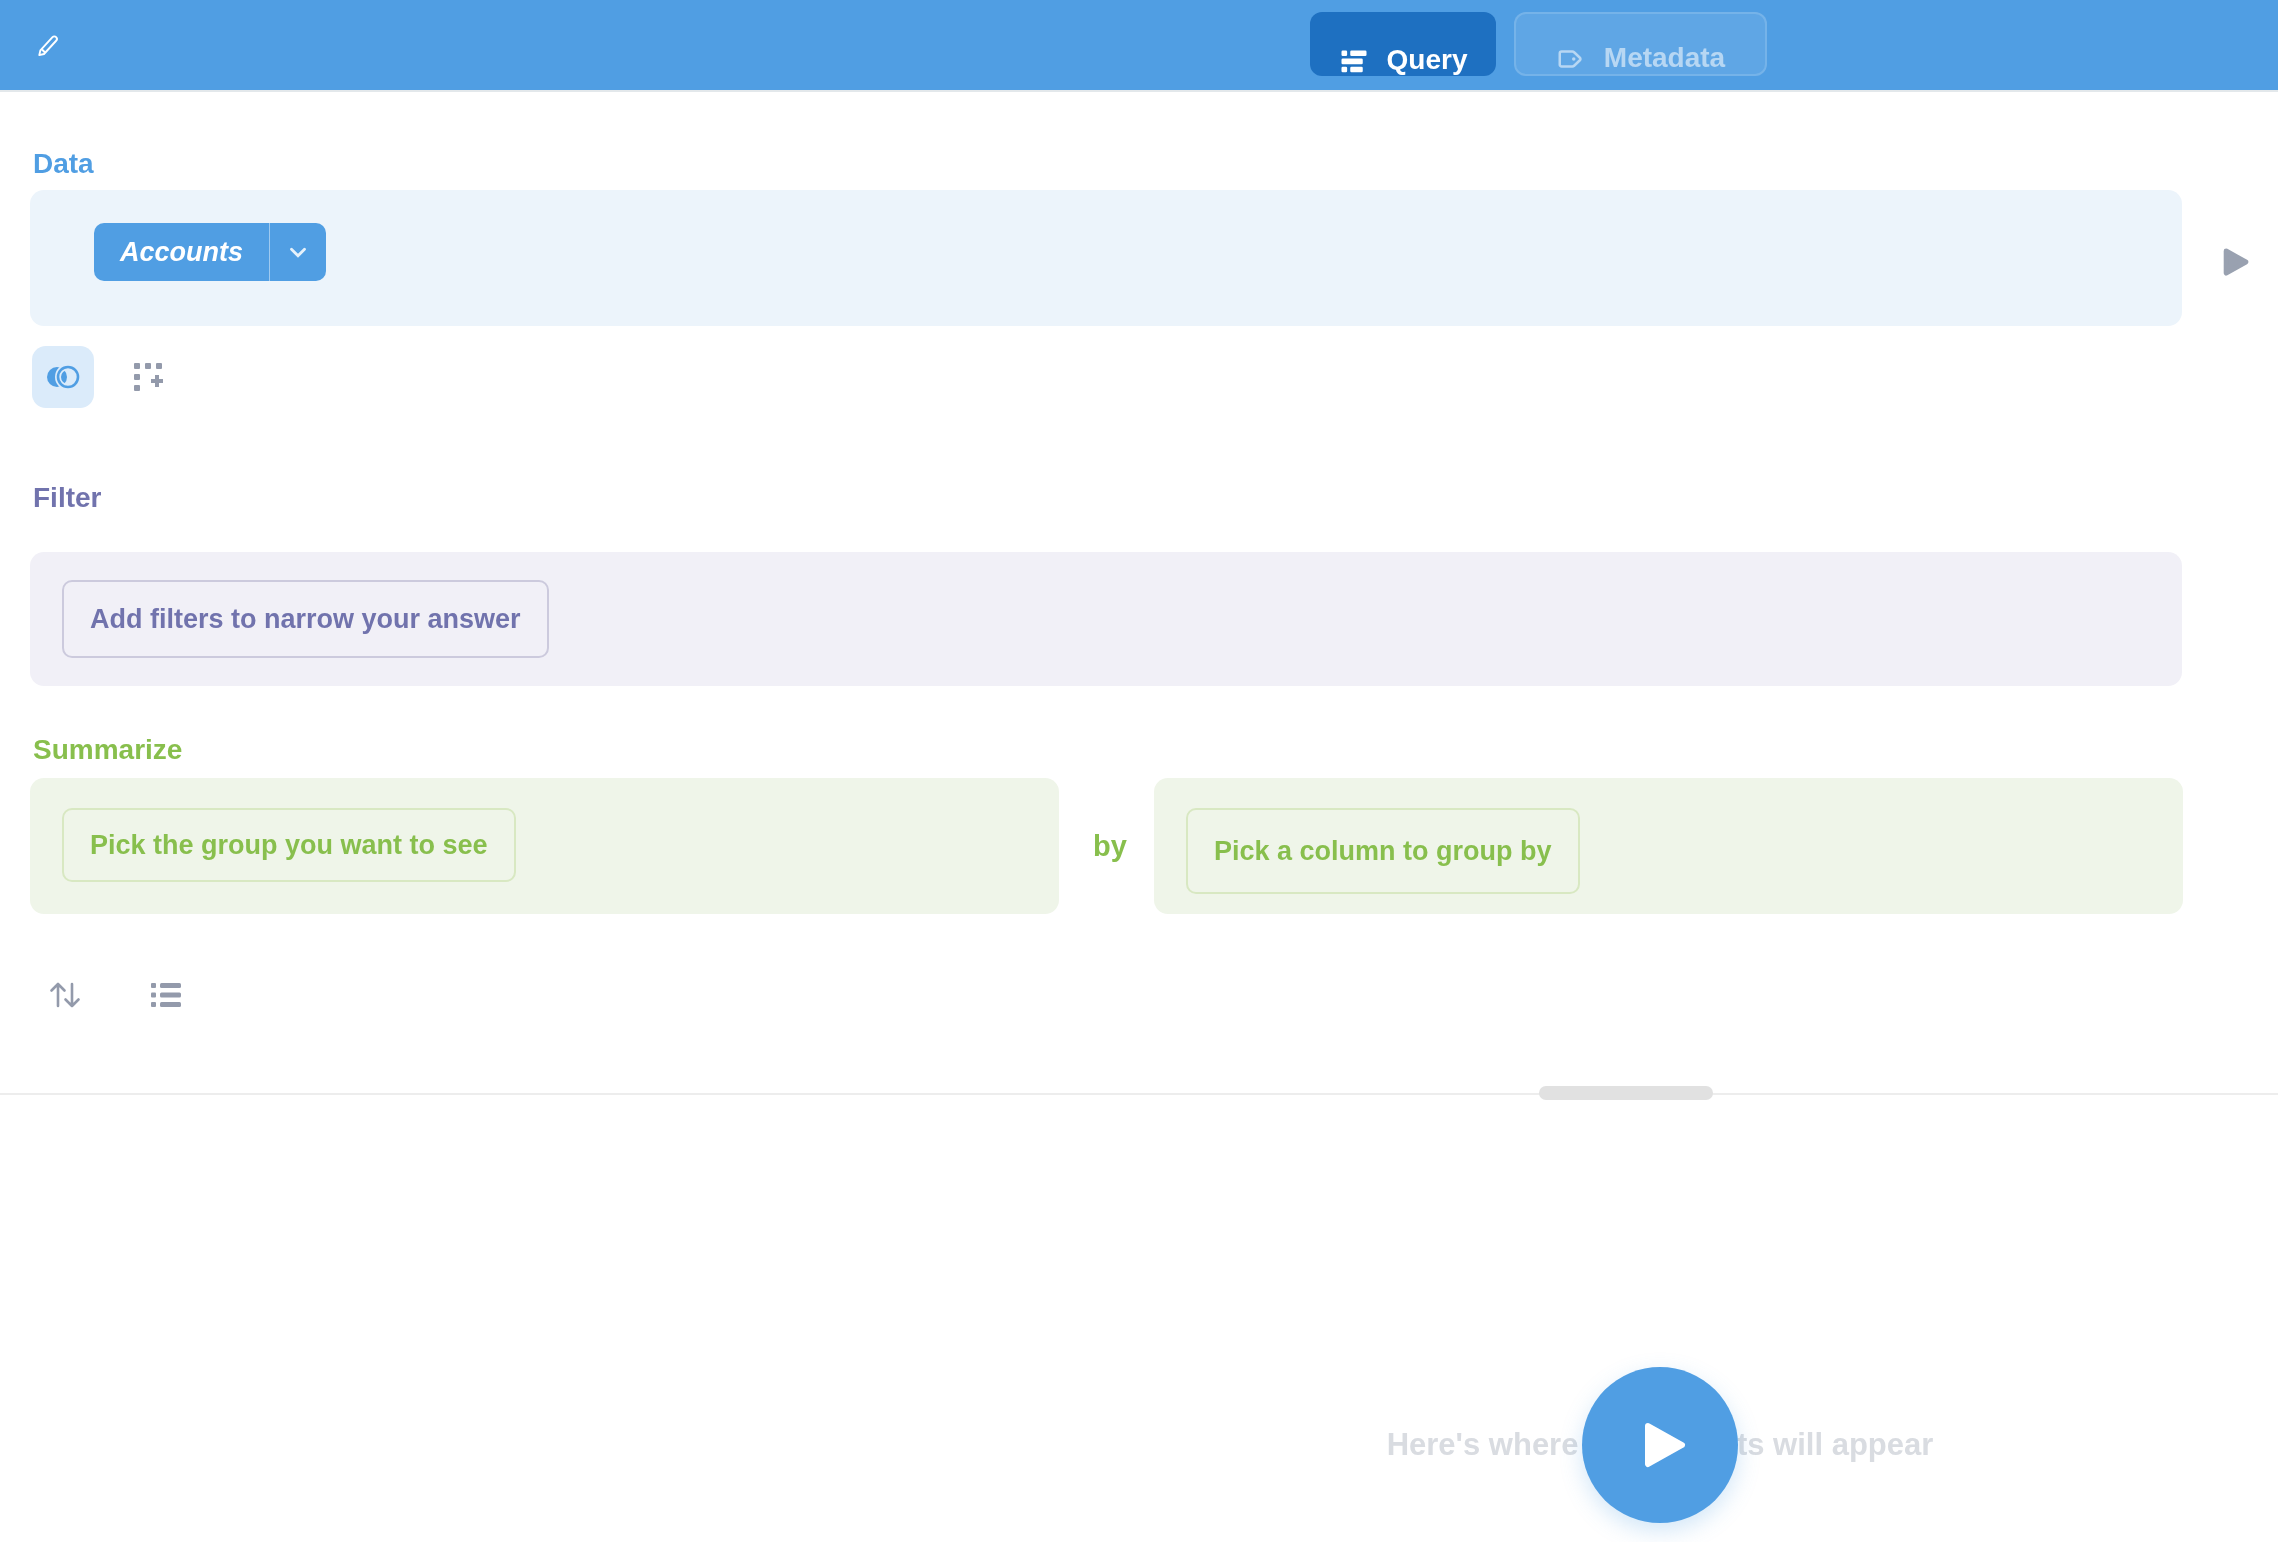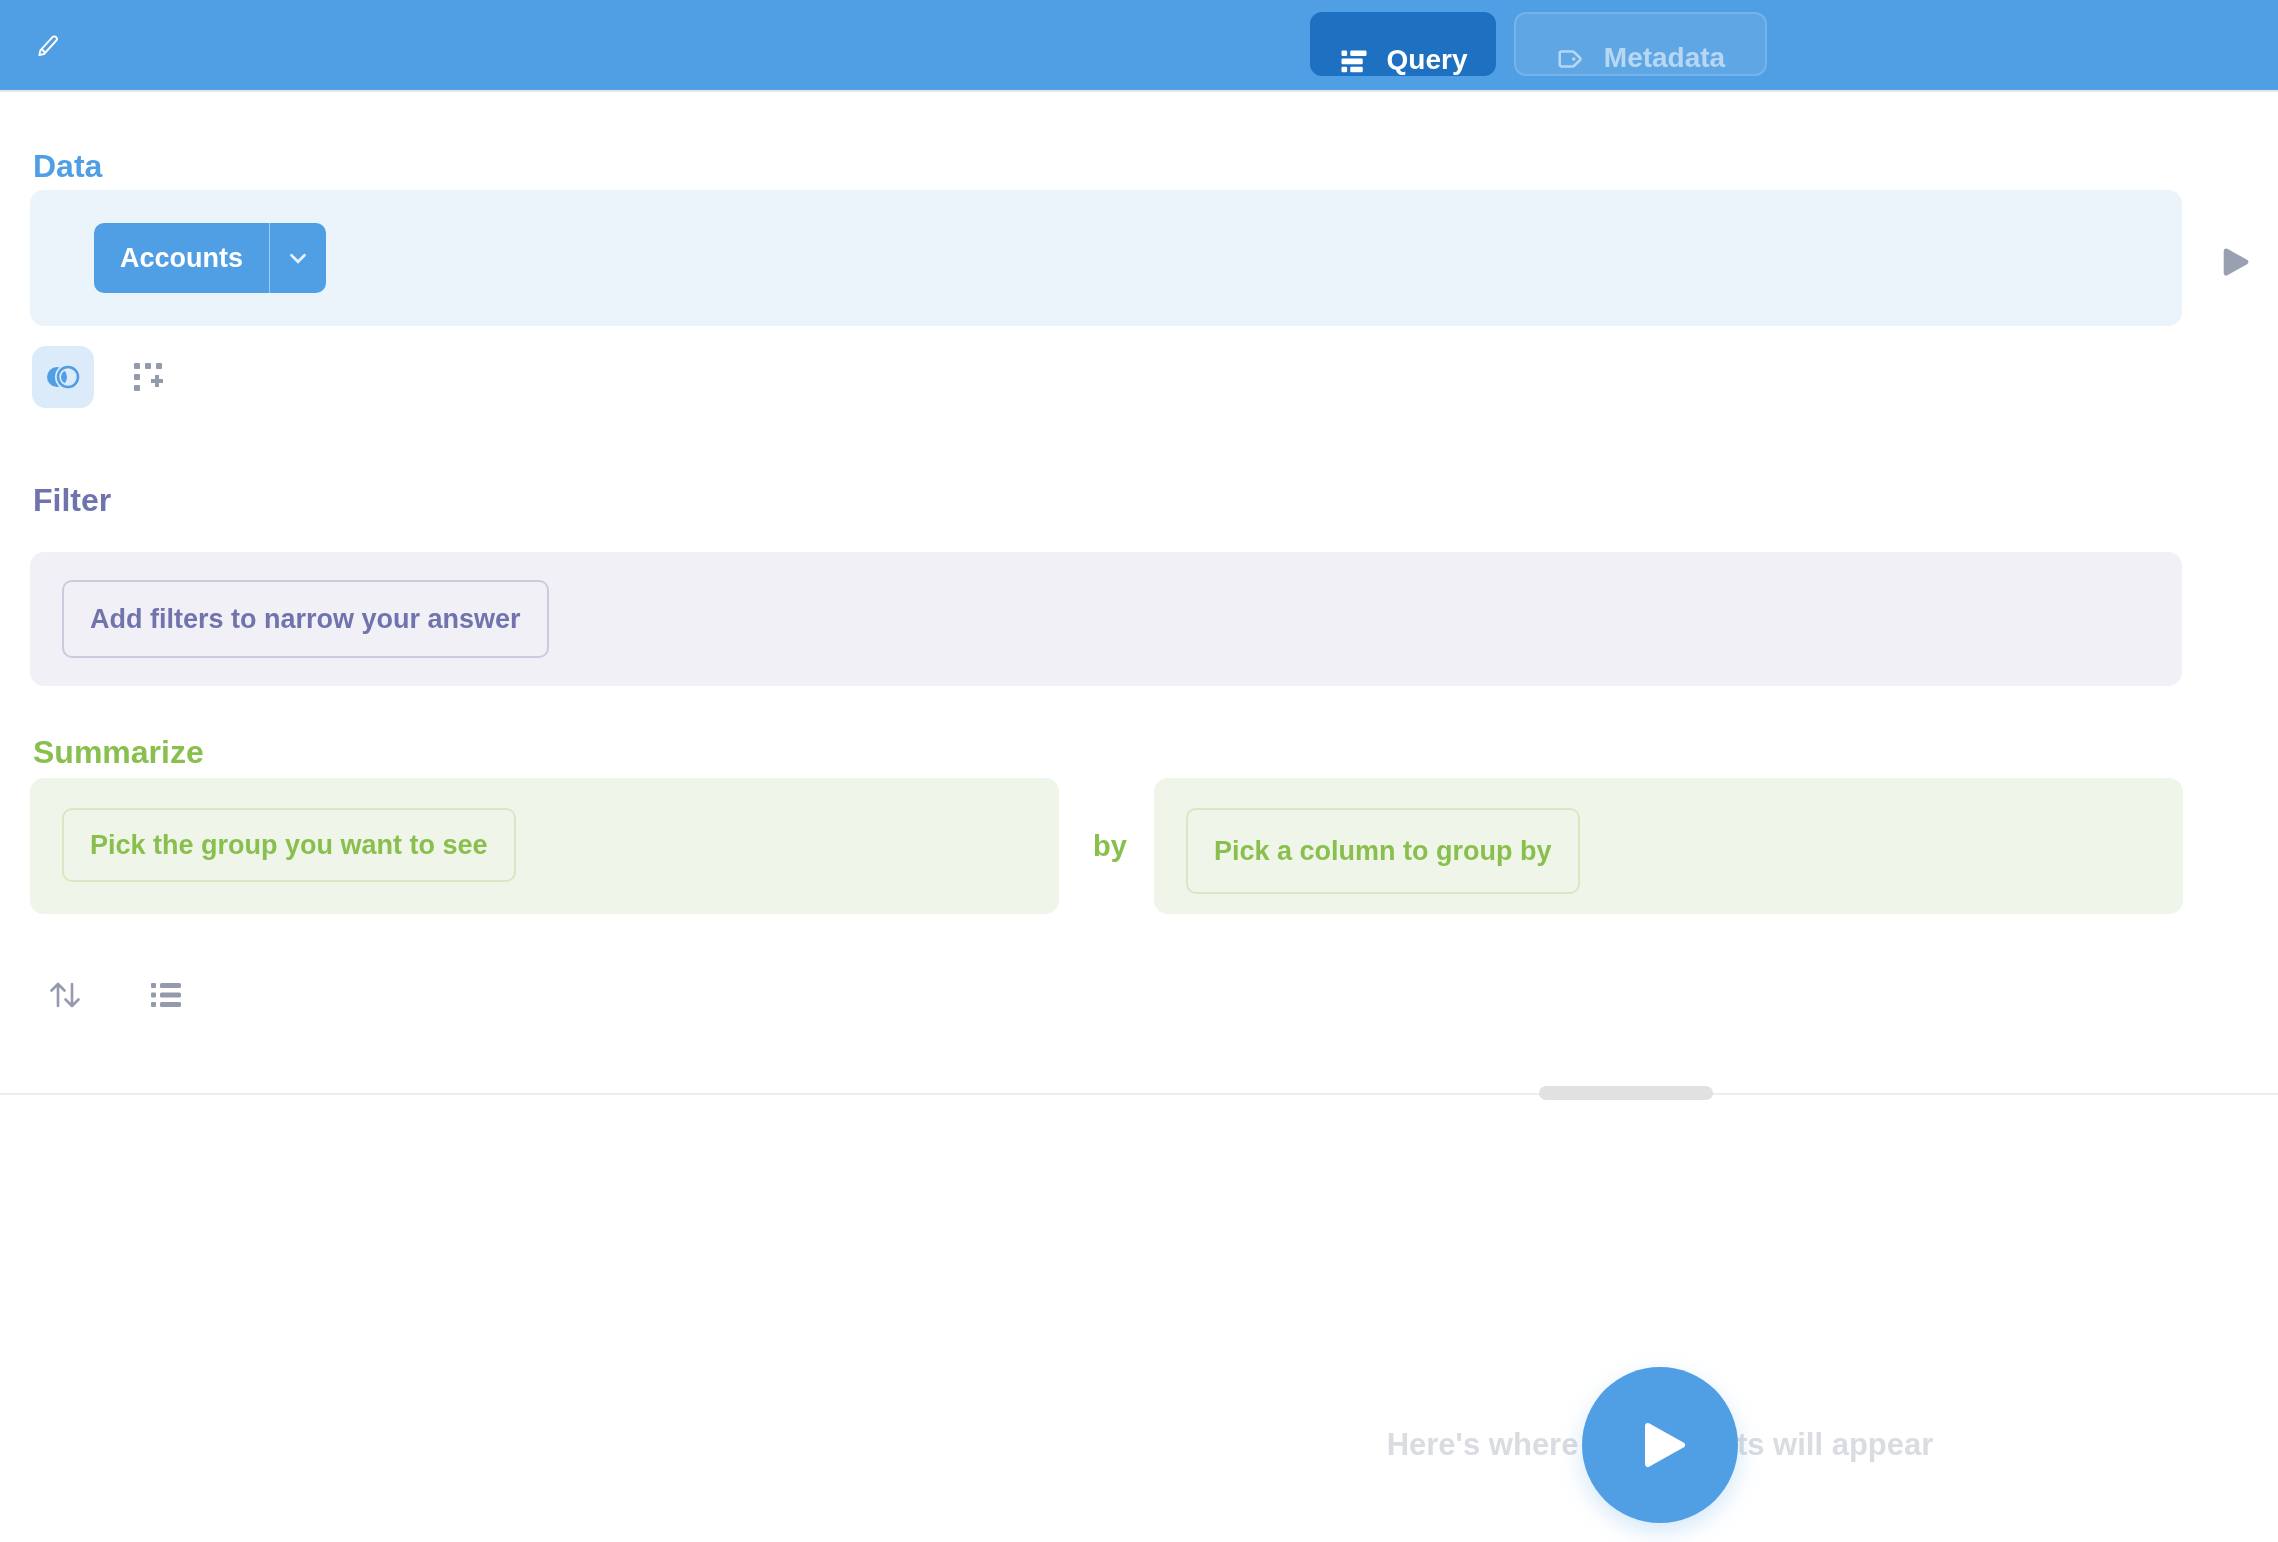--- a/index.html
+++ b/index.html
@@ -14,34 +14,34 @@
     display:flex; align-items:center; justify-content:center; cursor:pointer; }
   .tabs { position:absolute; left:1310px; top:12px; display:flex; gap:18px; }
   .tab { display:flex; align-items:flex-end; justify-content:center; gap:18px;
     height:64px; border-radius:12px; font-size:28px; font-weight:700;
     border:none; cursor:pointer; font-family:inherit; }
   .tab.active { width:186px; background:var(--tab-active,#1E70C1); color:#fff; }
   .tab.inactive { width:253px; background:rgba(255,255,255,0.09);
     border:2px solid rgba(255,255,255,0.14); color:rgba(255,255,255,0.55); }
 
   
-  .section-label { position:absolute; left:33px; font-size:32px; font-weight:700; }
+  .section-label { position:absolute; left:33px; font-size:28px; font-weight:700; }
   .lbl-data { top:148px; color:var(--brand,#509EE3); }
   .lbl-filter { top:482px; color:var(--filter,#7173AD); }
   .lbl-summarize { top:734px; color:var(--summarize,#88BF4D); }
 
   .box { position:absolute; border-radius:14px; }
   .data-box { left:30px; top:190px; width:2152px; height:136px; background:#ECF4FB; }
   .filter-box { left:30px; top:528px; width:2152px; height:134px; background:#F1F0F7;margin-top:24px; }
   .sum-box-1 { left:30px; top:778px; width:1029px; height:136px; background:#EFF5E9; }
   .sum-box-2 { left:1154px; top:778px; width:1029px; height:136px; background:#EFF5E9; }
 
-  .accounts-btn { position:absolute; left:64px; top:33px; height:70px;
+  .accounts-btn { position:absolute; left:64px; top:33px; height:58px;
     display:flex; align-items:stretch; background:var(--brand,#509EE3);
-    border-radius:10px; border:none; cursor:pointer; overflow:hidden; font-family:inherit; }
+    border-radius:10px; border:none; cursor:pointer; overflow:hidden; font-family:inherit;font-style:italic; }
   .accounts-label { display:flex; align-items:center; padding:0 26px;
     color:#fff; font-size:27px; font-weight:700; }
   .accounts-divider { width:1px; background:rgba(255,255,255,0.45); }
   .accounts-caret { width:56px; display:flex; align-items:center; justify-content:center; }
 
   .preview-arrow { position:absolute; left:2218px; top:245px; width:36px; height:36px;
     background:none; border:none; cursor:pointer; }
 
   .ghost-btn { position:absolute; display:flex; align-items:center;
     padding:0 26px; background:transparent; border-radius:10px;

